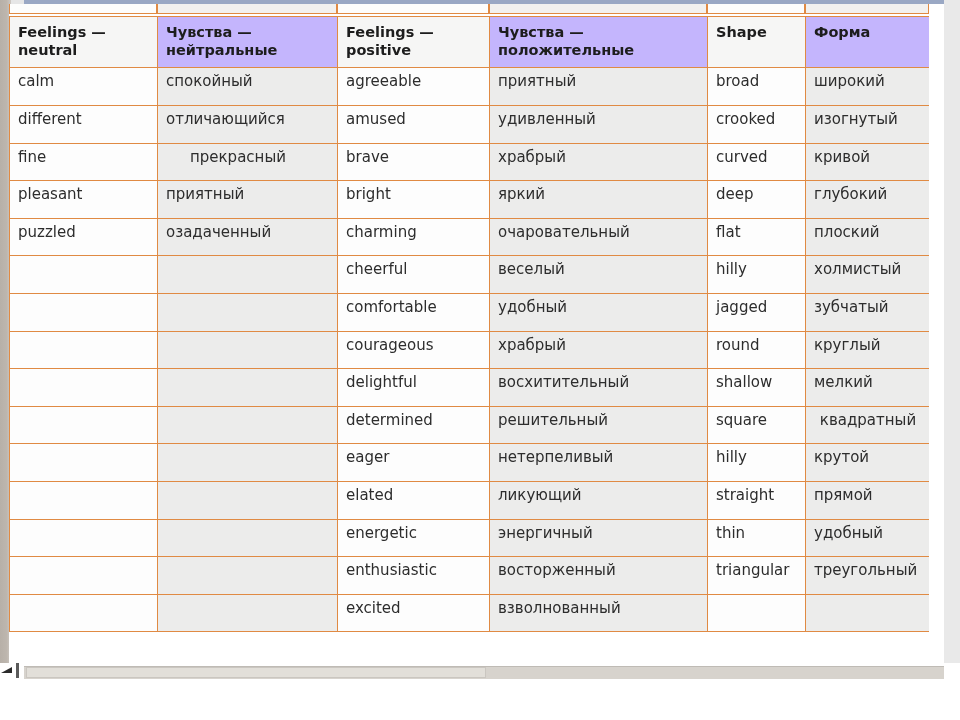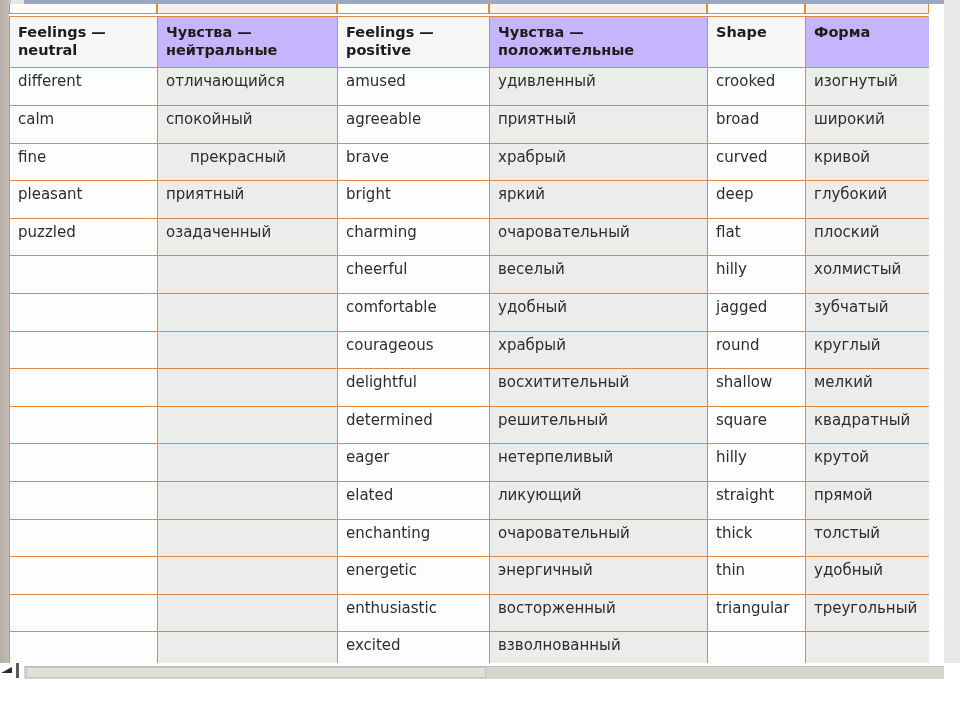--- a/index.html
+++ b/index.html
@@ -159,36 +159,36 @@
               <span class="hdr-line">&nbsp;</span>
             </th>
             <th class="col-ru" style="width: 124px;">
               <span class="hdr-line">Форма</span>
               <span class="hdr-line">&nbsp;</span>
             </th>
           </tr>
       </thead>
       <tbody id="table-body">
           <tr>
+            <td class="cell col-en" style="width: 148px;">calm</td>
+            <td class="cell col-ru" style="width: 180px;">спокойный</td>
+            <td class="cell col-en" style="width: 152px;">agreeable</td>
+            <td class="cell col-ru" style="width: 218px;">приятный</td>
+            <td class="cell col-en" style="width: 98px;">broad</td>
+            <td class="cell col-ru" style="width: 124px;">широкий</td>
+          </tr>
+          <tr>
             <td class="cell col-en" style="width: 148px;">different</td>
             <td class="cell col-ru" style="width: 180px;">отличающийся</td>
             <td class="cell col-en" style="width: 152px;">amused</td>
             <td class="cell col-ru" style="width: 218px;">удивленный</td>
             <td class="cell col-en" style="width: 98px;">crooked</td>
             <td class="cell col-ru" style="width: 124px;">изогнутый</td>
           </tr>
           <tr>
-            <td class="cell col-en" style="width: 148px;">calm</td>
-            <td class="cell col-ru" style="width: 180px;">спокойный</td>
-            <td class="cell col-en" style="width: 152px;">agreeable</td>
-            <td class="cell col-ru" style="width: 218px;">приятный</td>
-            <td class="cell col-en" style="width: 98px;">broad</td>
-            <td class="cell col-ru" style="width: 124px;">широкий</td>
-          </tr>
-          <tr>
             <td class="cell col-en" style="width: 148px;">fine</td>
             <td class="cell col-ru" style="width: 180px; padding-left: 32px;">прекрасный</td>
             <td class="cell col-en" style="width: 152px;">brave</td>
             <td class="cell col-ru" style="width: 218px;">храбрый</td>
             <td class="cell col-en" style="width: 98px;">curved</td>
             <td class="cell col-ru" style="width: 124px;">кривой</td>
           </tr>
           <tr>
             <td class="cell col-en" style="width: 148px;">pleasant</td>
             <td class="cell col-ru" style="width: 180px;">приятный</td>
@@ -236,45 +236,37 @@
             <td class="cell col-ru" style="width: 218px;">восхитительный</td>
             <td class="cell col-en" style="width: 98px;">shallow</td>
             <td class="cell col-ru" style="width: 124px;">мелкий</td>
           </tr>
           <tr>
             <td class="cell col-en" style="width: 148px;"></td>
             <td class="cell col-ru" style="width: 180px;"></td>
             <td class="cell col-en" style="width: 152px;">determined</td>
             <td class="cell col-ru" style="width: 218px;">решительный</td>
             <td class="cell col-en" style="width: 98px;">square</td>
-            <td class="cell col-ru" style="width: 124px;">квадратный</td>
+            <td class="cell col-ru" style="width: 124px; text-align: center;">квадратный</td>
           </tr>
           <tr>
             <td class="cell col-en" style="width: 148px;"></td>
             <td class="cell col-ru" style="width: 180px;"></td>
             <td class="cell col-en" style="width: 152px;">eager</td>
             <td class="cell col-ru" style="width: 218px;">нетерпеливый</td>
             <td class="cell col-en" style="width: 98px;">hilly</td>
             <td class="cell col-ru" style="width: 124px;">крутой</td>
           </tr>
           <tr>
             <td class="cell col-en" style="width: 148px;"></td>
             <td class="cell col-ru" style="width: 180px;"></td>
             <td class="cell col-en" style="width: 152px;">elated</td>
             <td class="cell col-ru" style="width: 218px;">ликующий</td>
             <td class="cell col-en" style="width: 98px;">straight</td>
             <td class="cell col-ru" style="width: 124px;">прямой</td>
-          </tr>
-          <tr>
-            <td class="cell col-en" style="width: 148px;"></td>
-            <td class="cell col-ru" style="width: 180px;"></td>
-            <td class="cell col-en" style="width: 152px;">enchanting</td>
-            <td class="cell col-ru" style="width: 218px;">очаровательный</td>
-            <td class="cell col-en" style="width: 98px;">thick</td>
-            <td class="cell col-ru" style="width: 124px;">толстый</td>
           </tr>
           <tr>
             <td class="cell col-en" style="width: 148px;"></td>
             <td class="cell col-ru" style="width: 180px;"></td>
             <td class="cell col-en" style="width: 152px;">energetic</td>
             <td class="cell col-ru" style="width: 218px;">энергичный</td>
             <td class="cell col-en" style="width: 98px;">thin</td>
             <td class="cell col-ru" style="width: 124px;">удобный</td>
           </tr>
           <tr>

